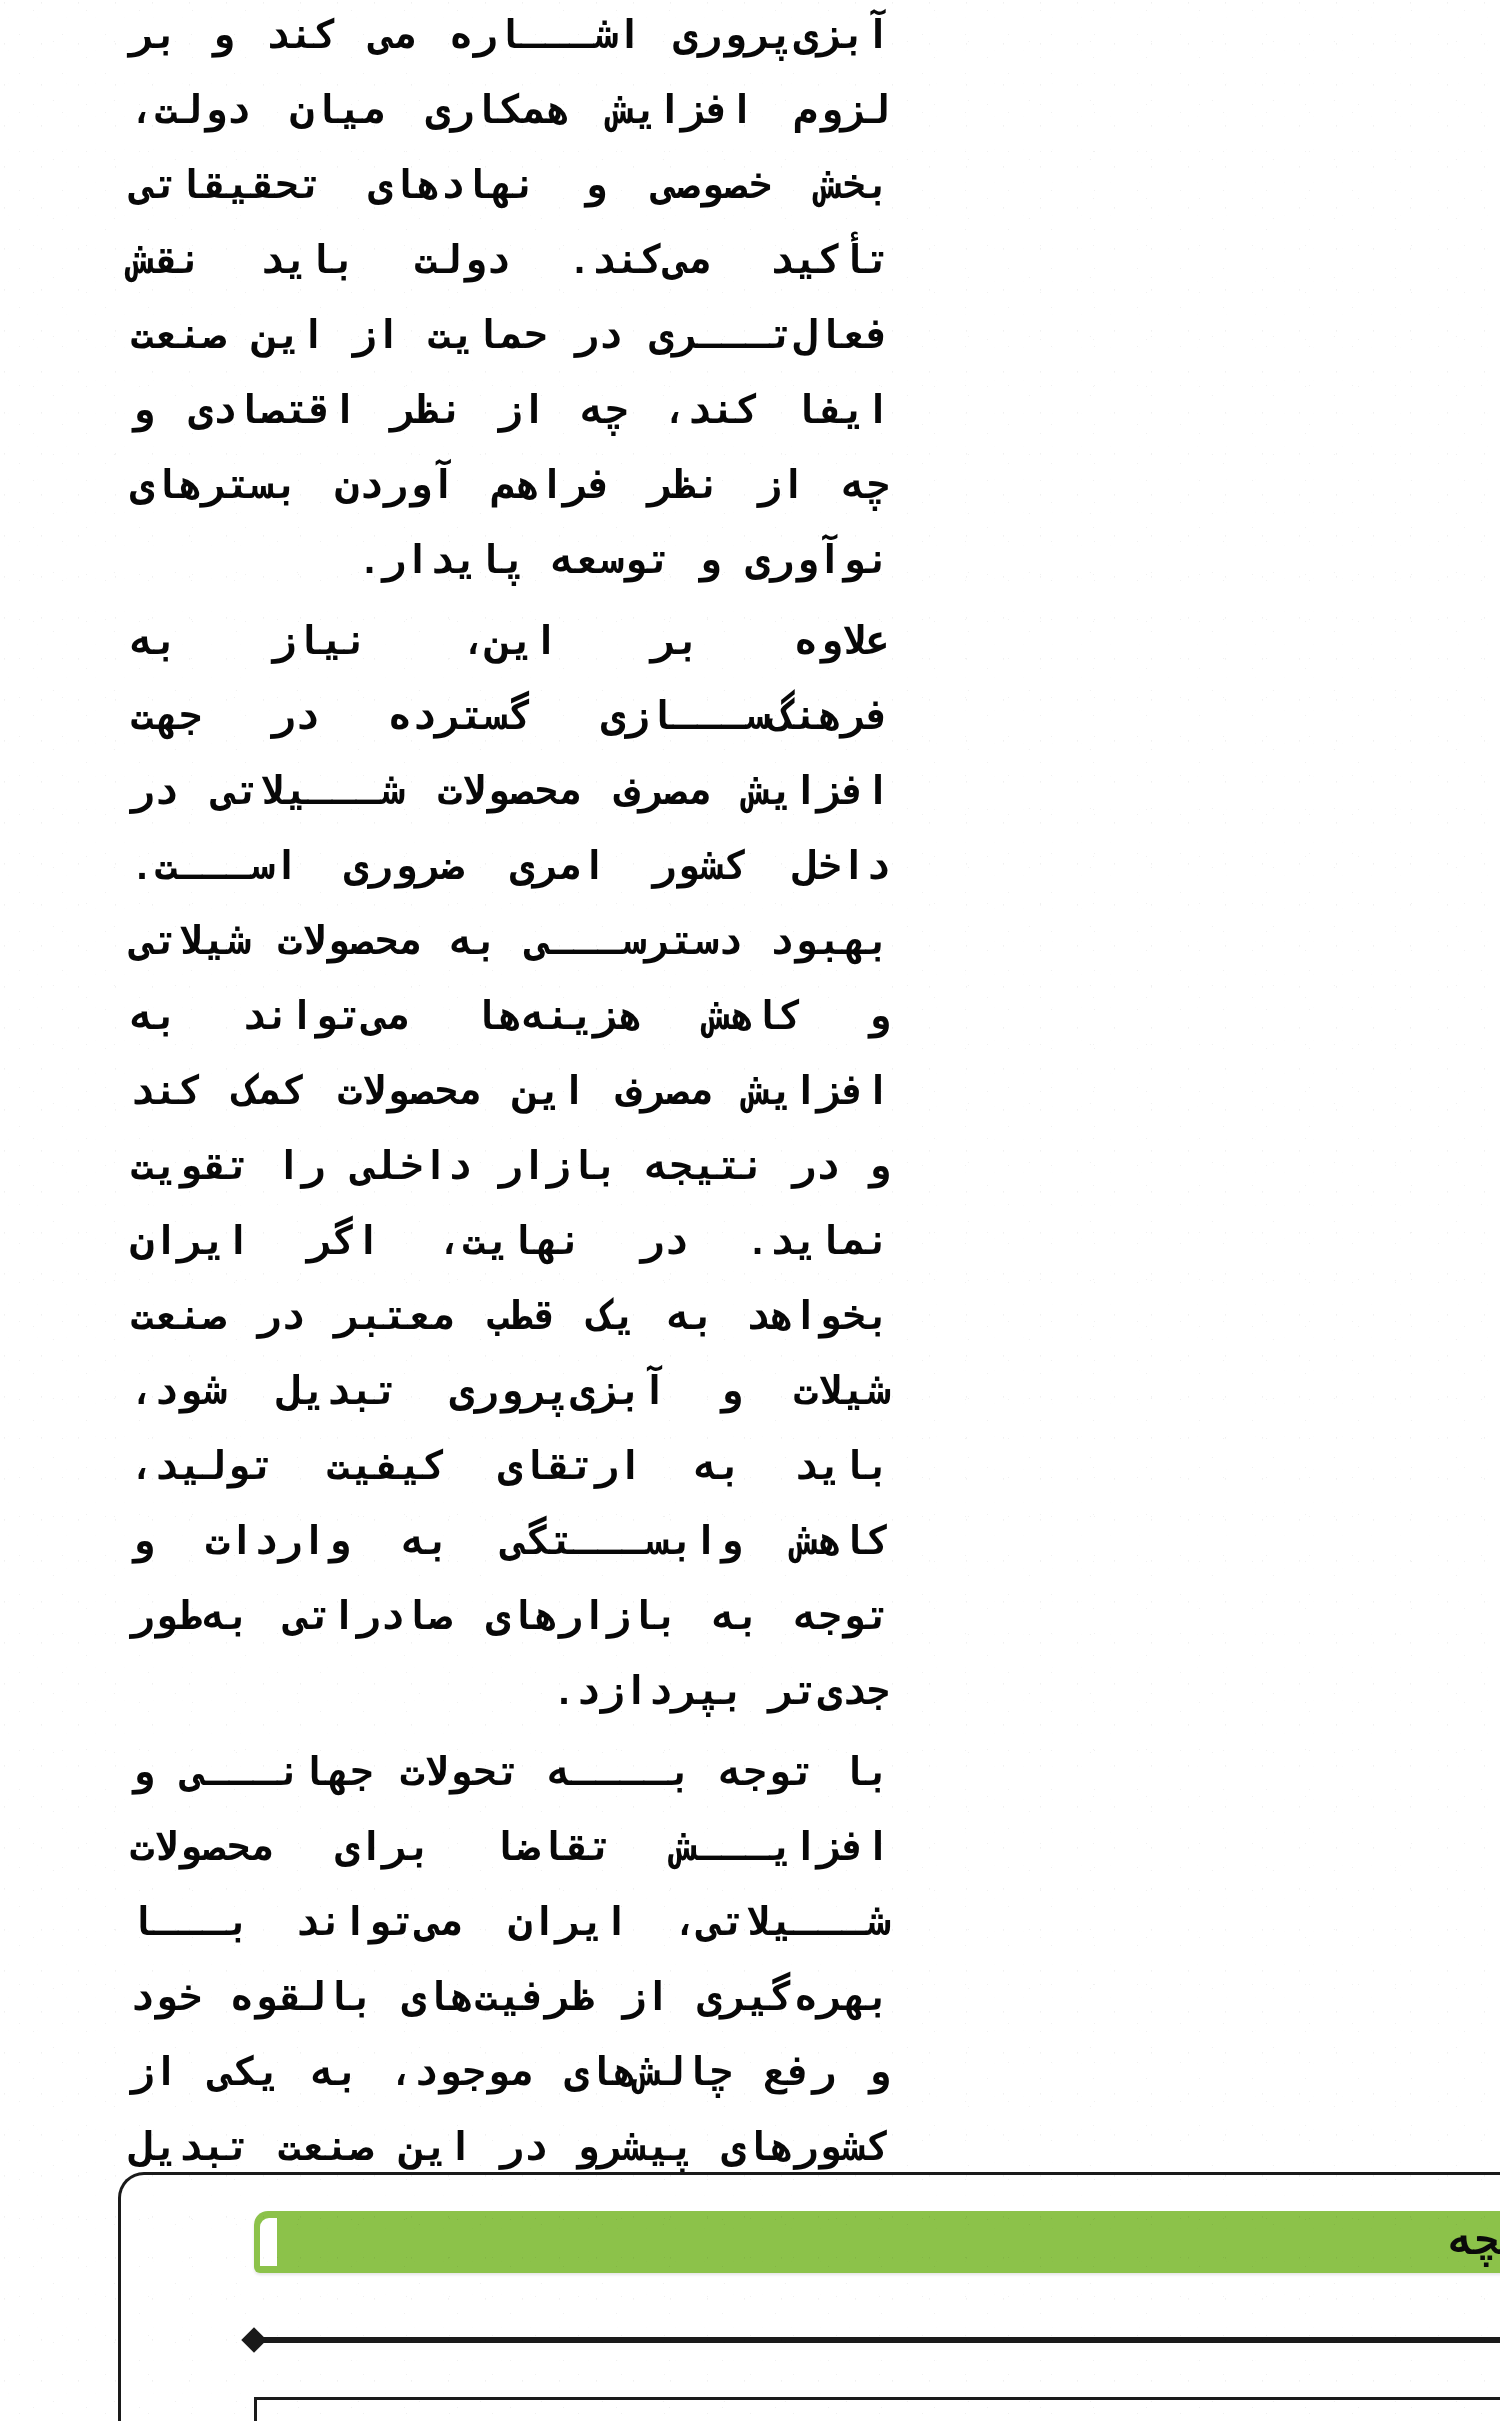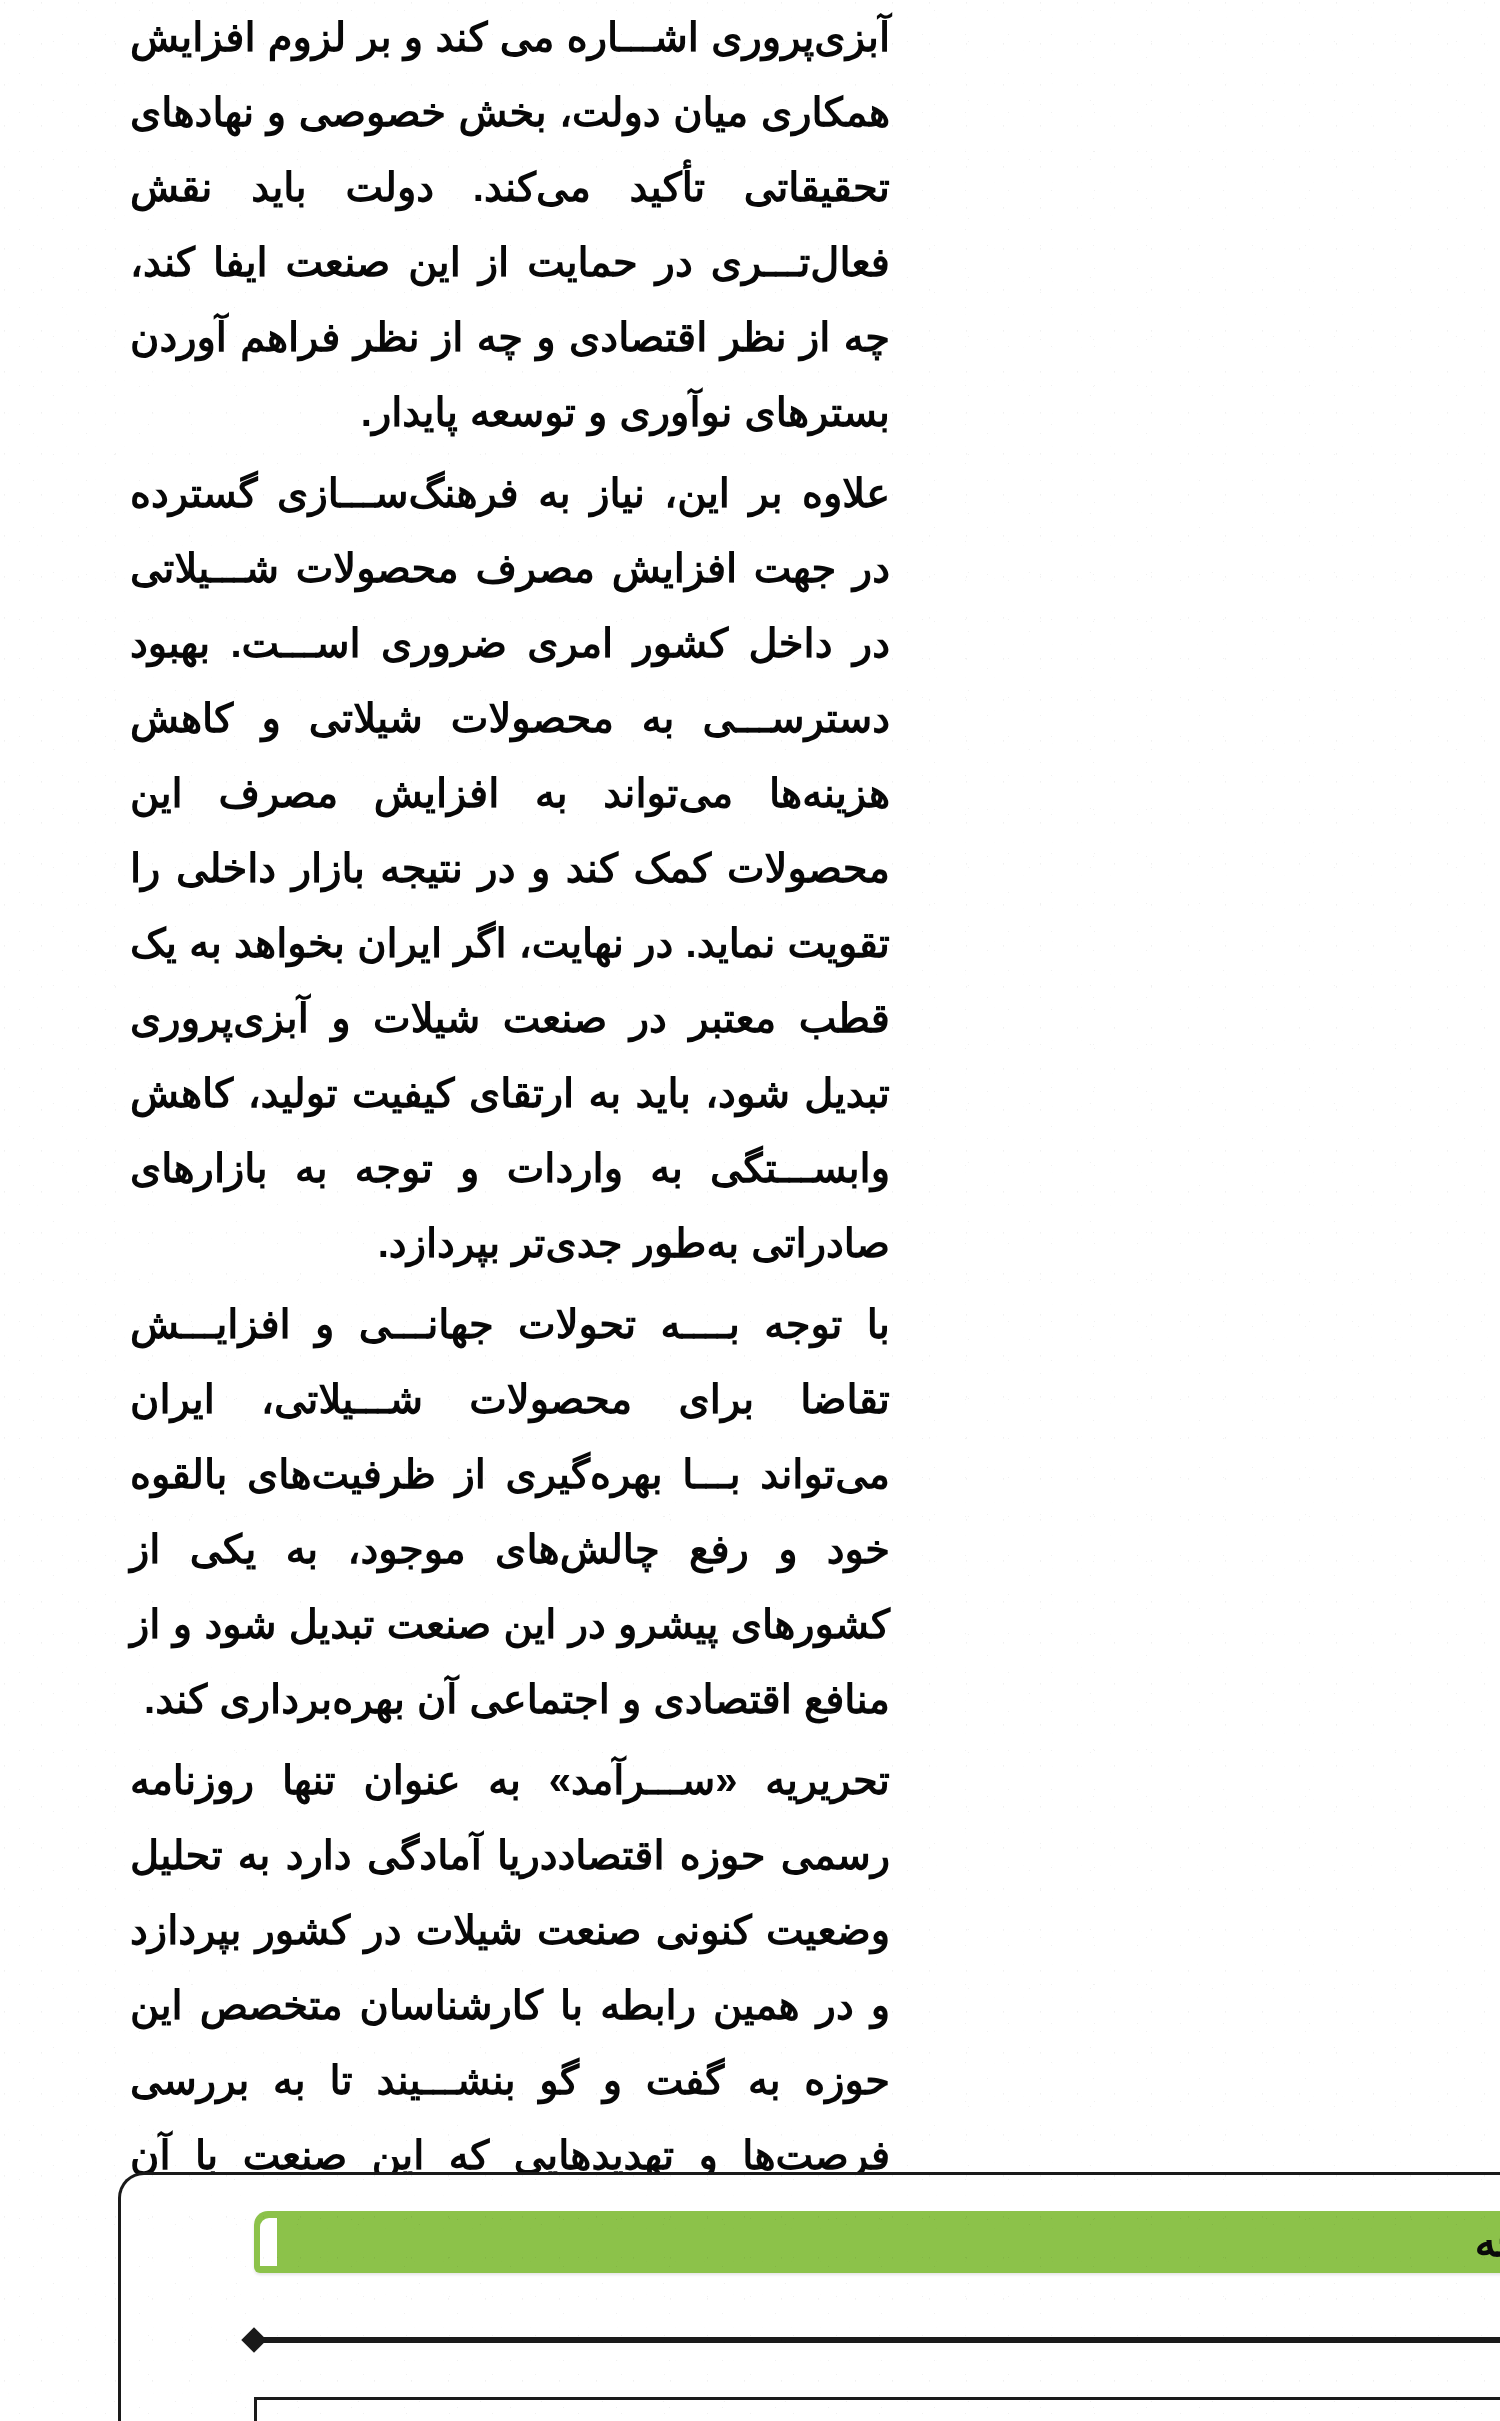--- a/index.html
+++ b/index.html
@@ -8,21 +8,21 @@
     padding: 0;
     background: #ffffff;
   }
 
   #page {
     position: relative;
     width: 1500px;
     height: 2421px;
     background: #ffffff;
     overflow: hidden;
-    font-family: Liberation Sans, sans-serif;
+    font-family: Liberation Mono, monospace;
   }
 
   
   #scan-noise {
     position: absolute;
     inset: 0;
     pointer-events: none;
     opacity: 0.055;
     background-image:
       radial-gradient(circle at 12% 7%,  #000 0.6px, transparent 0.7px),

